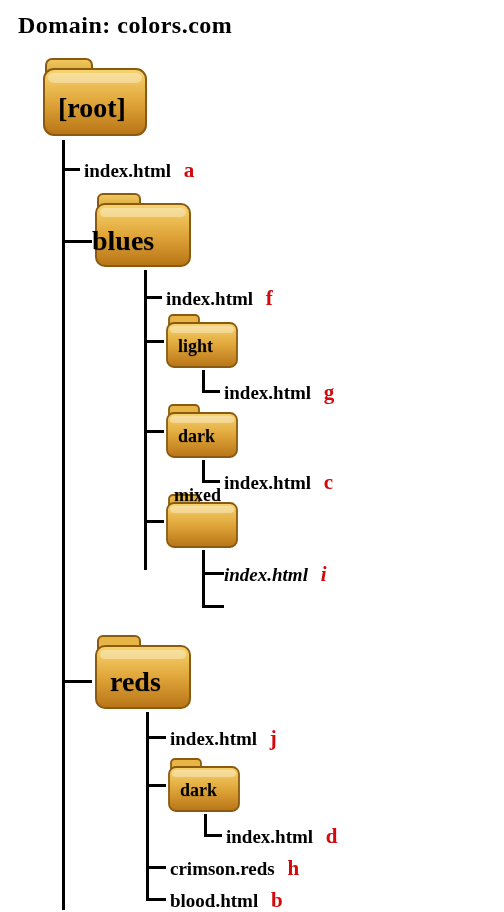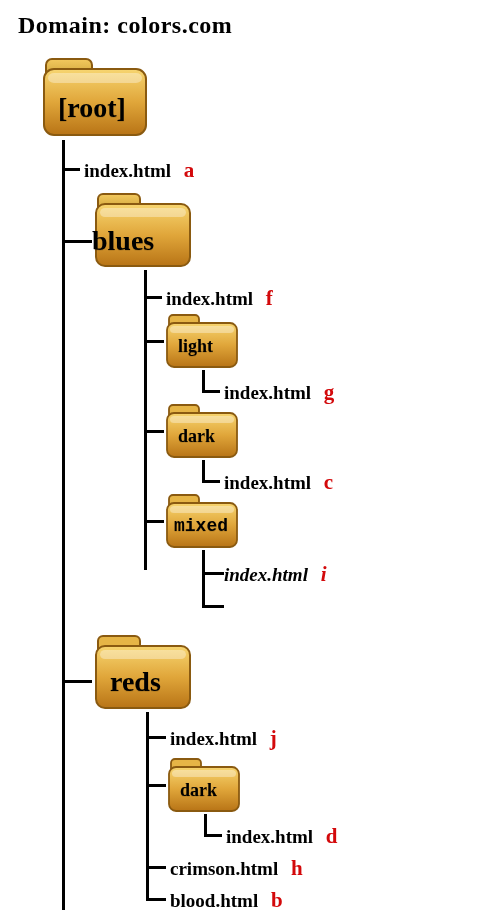--- a/index.html
+++ b/index.html
@@ -168,21 +168,21 @@
   </div>
 
   <div class="hline" style="left:144px; top:520px; width:20px;"></div>
   <div class="folder" style="left:164px; top:492px;">
     <svg width="76" height="58" viewBox="0 0 76 58">
       <rect x="5" y="3" rx="4" ry="4" width="30" height="14" fill="#e6b546" stroke="#8a5a10" stroke-width="1.8"></rect>
       <rect x="3" y="11" rx="7" ry="7" width="70" height="44" fill="url(#gS1)" stroke="#8a5a10" stroke-width="1.8"></rect>
       <rect x="6" y="14" rx="4" ry="4" width="64" height="7" fill="rgba(255,255,255,0.35)"></rect>
     </svg>
   </div>
-  <div class="flabel small" style="left:174px; top:516px;font-family:Liberation Mono, monospace;">mixed</div>
+  <div class="flabel small" style="left:174px; top:485px;">mixed</div>
   <div class="vline" style="left:202px; top:550px; height:58px;"></div>
   <div class="hline" style="left:202px; top:572px; width:22px;"></div>
   <div class="file" style="left:224px; top:562px;font-style:italic;">
     <span>index.html</span>
     <span class="letter">i</span>
   </div>
   <div class="hline" style="left:202px; top:605px; width:22px;"></div>
 
   <div class="hline" style="left:62px; top:680px; width:30px;"></div>
   <div class="folder" style="left:92px; top:632px;">
@@ -213,21 +213,21 @@
   <div class="flabel small" style="left:180px; top:780px;">dark</div>
   <div class="vline" style="left:204px; top:814px; height:22px;"></div>
   <div class="hline" style="left:204px; top:834px; width:18px;"></div>
   <div class="file" style="left:226px; top:824px;">
     <span>index.html</span>
     <span class="letter">d</span>
   </div>
 
   <div class="hline" style="left:146px; top:866px; width:20px;"></div>
   <div class="file" style="left:170px; top:856px;">
-    <span>crimson.html</span>
+    <span>crimson.reds</span>
     <span class="letter">h</span>
   </div>
 
   <div class="hline" style="left:146px; top:898px; width:20px;"></div>
   <div class="file" style="left:170px; top:888px;text-align:center;">
     <span>blood.html</span>
     <span class="letter">b</span>
   </div>
 
 </div>

